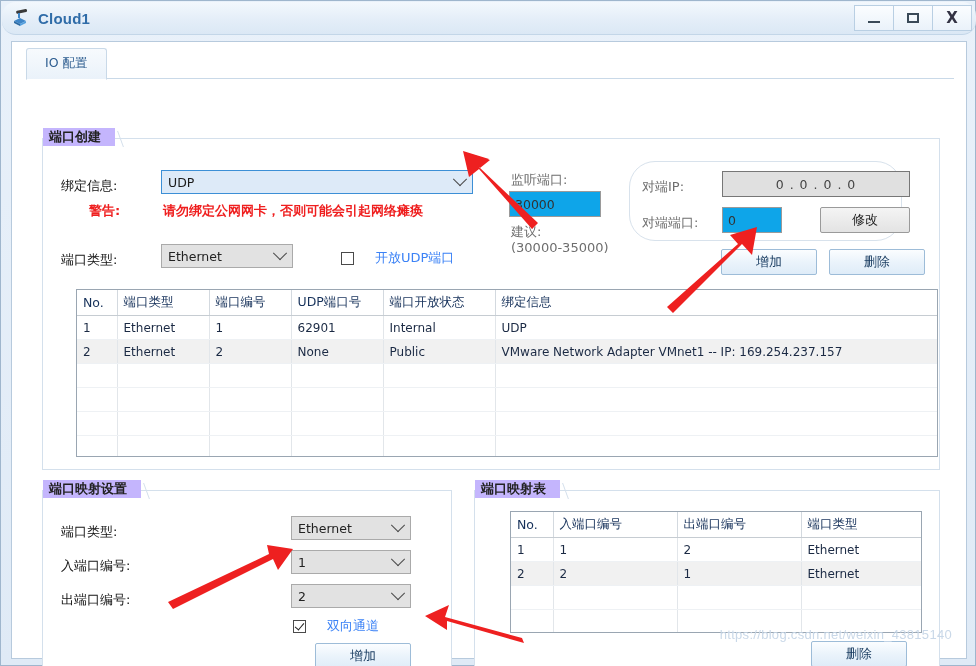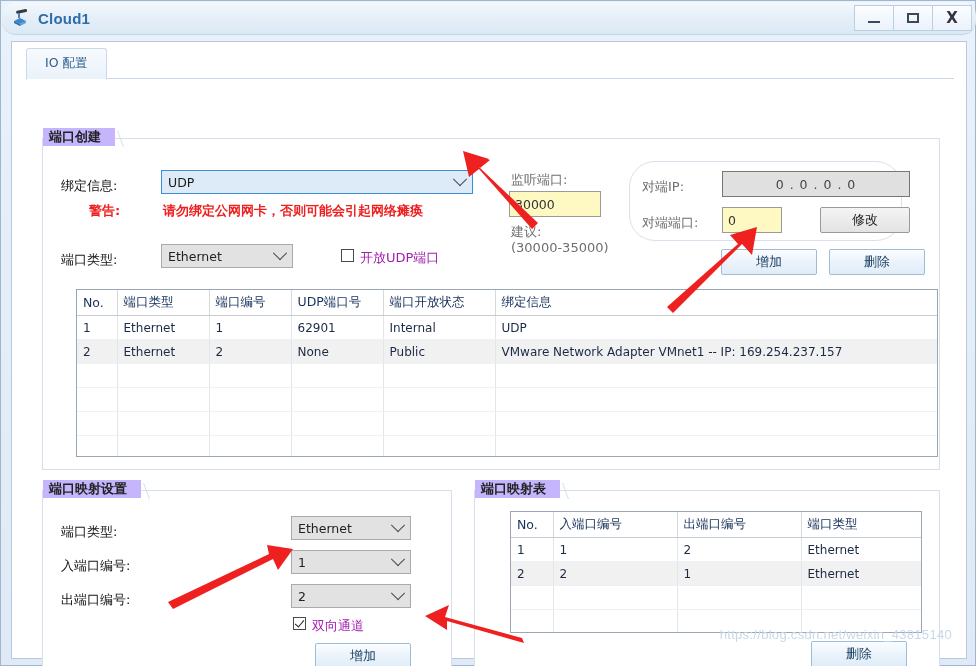--- a/index.html
+++ b/index.html
@@ -175,21 +175,21 @@
     position: absolute;
     right: 7px;
     width: 9px; height: 9px;
     border-right: 1.6px solid #4a4a4a;
     border-bottom: 1.6px solid #4a4a4a;
     transform: rotate(45deg) translate(-2px,-2px);
   }
   .textbox {
     position: absolute;
     box-sizing: border-box;
-    background: #fef9c3;
+    background: #0ea5e9;
     border: 1px solid #9a9a9a;
     font-size: 12.5px;
     color: #333;
     display: flex;
     align-items: center;
     padding-left: 5px;
   }
   .textbox.disabled {
     background: #e0e0e0;
     border: 1px solid #777;
@@ -211,24 +211,24 @@
     justify-content: center;
   }
   .btn.gray {
     background: linear-gradient(to bottom, #f4f4f4 0%, #e3e3e3 100%);
     border: 1px solid #9a9a9a;
     color: #222;
   }
   .chk {
     position: absolute;
     display: flex;
-    align-items: flex-start;
-    gap: 6px;
-    font-size: 13px;
-    color: #a21caf;
+    align-items: center;
+    gap: 21px;
+    font-size: 13px;
+    color: #3b82f6;
   }
   .chk .box {
     width: 13px; height: 13px;
     border: 1px solid #4a4a4a;
     background: #fff;
     position: relative;
     box-sizing: border-box;
   }
   .chk.checked .box::after {
     content: "";

